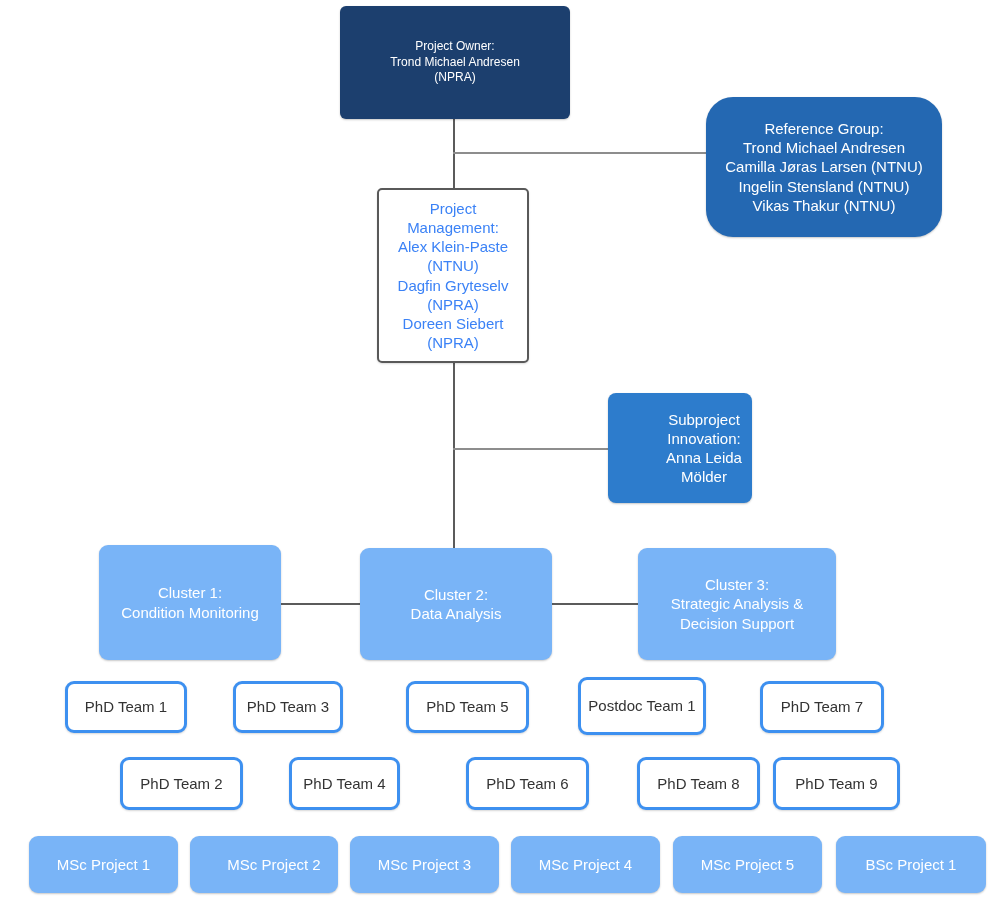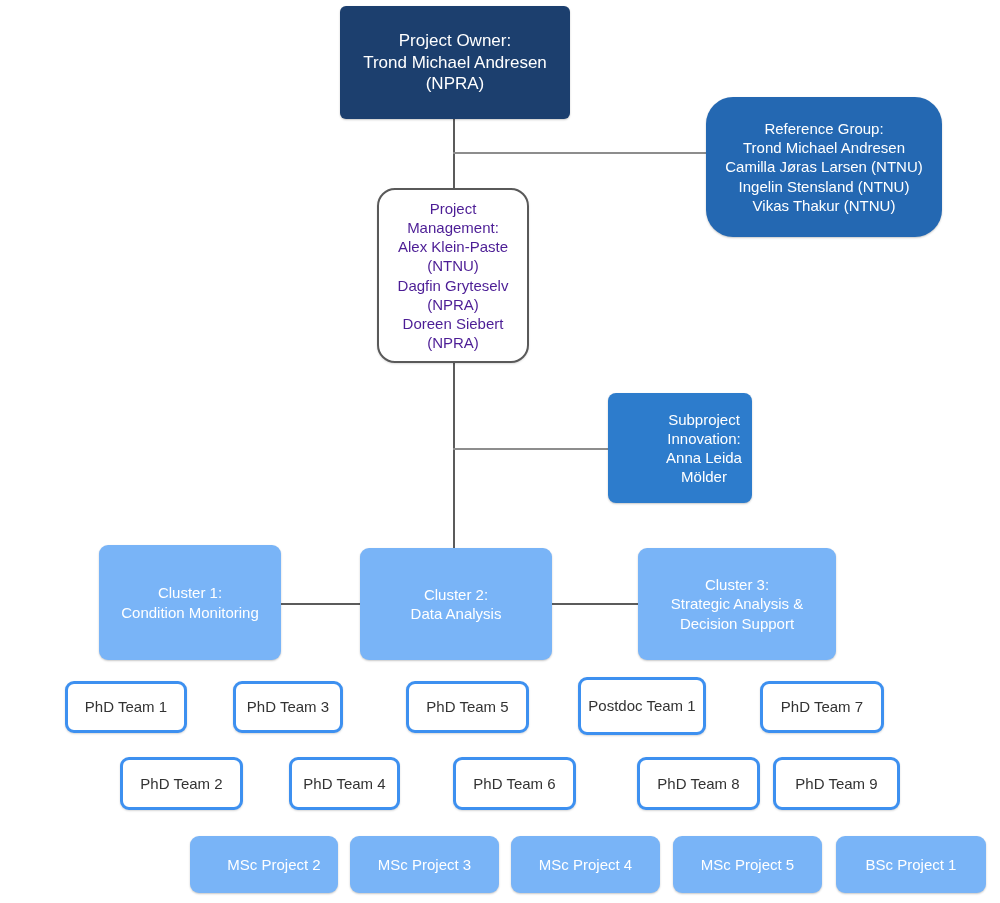--- a/index.html
+++ b/index.html
@@ -30,33 +30,33 @@
     line-height: 1.28;
     white-space: pre-line;
     box-shadow: 0 1px 2px rgba(0,0,0,0.22);
   }
 
   
   .node--owner {
     background: #1c3f6e;
     color: #ffffff;
     border-radius: 6px;
-    font-size: 17px;
+    font-size: 12px;
   }
   .node--reference {
     background: #2468b2;
     color: #ffffff;
     border-radius: 7px;
     font-size: 15px;
   }
   .node--management {
     background: #ffffff;
-    color: #4c1d95;
+    color: #3b82f6;
     border: 2.4px solid #595959;
-    border-radius: 18px;
+    border-radius: 5px;
     font-size: 15px;
     box-shadow: 0 1px 2px rgba(0,0,0,0.14);
   }
   .node--subproject {
     background: #2d7ccc;
     color: #ffffff;
     border-radius: 8px;
     font-size: 15px;
     padding-left: 48px;
   }
@@ -147,26 +147,27 @@
   <div class="node node--team" style="left:406px; top:681px; width:123px; height:52px;">PhD Team 5</div>
 
   <div class="node node--team" style="left:578px; top:677px; width:128px; height:58px;">Postdoc Team 1</div>
 
   <div class="node node--team" style="left:760px; top:681px; width:124px; height:52px;">PhD Team 7</div>
 
   <div class="node node--team" style="left:120px; top:757px; width:123px; height:53px;">PhD Team 2</div>
 
   <div class="node node--team" style="left:289px; top:757px; width:111px; height:53px;">PhD Team 4</div>
 
-  <div class="node node--team" style="left:453px; top:757px; width:123px; height:53px;">PhD Team 6</div>
+  <div class="node node--team" style="left:466px; top:757px; width:123px; height:53px;">PhD Team 6</div>
 
   <div class="node node--team" style="left:617px; top:757px; width:123px; height:53px;margin-left:20px;">PhD Team 8</div>
 
   <div class="node node--team" style="left:773px; top:757px; width:127px; height:53px;">PhD Team 9</div>
 
+  <div class="node node--project" style="left:29px; top:836px; width:149px; height:57px;">MSc Project 1</div>
 
   <div class="node node--project" style="left:190px; top:836px; width:148px; height:57px;padding-left:20px;">MSc Project 2</div>
 
   <div class="node node--project" style="left:350px; top:836px; width:149px; height:57px;">MSc Project 3</div>
 
   <div class="node node--project" style="left:511px; top:836px; width:149px; height:57px;">MSc Project 4</div>
 
   <div class="node node--project" style="left:673px; top:836px; width:149px; height:57px;">MSc Project 5</div>
 
   <div class="node node--project" style="left:836px; top:836px; width:150px; height:57px;">BSc Project 1</div>

